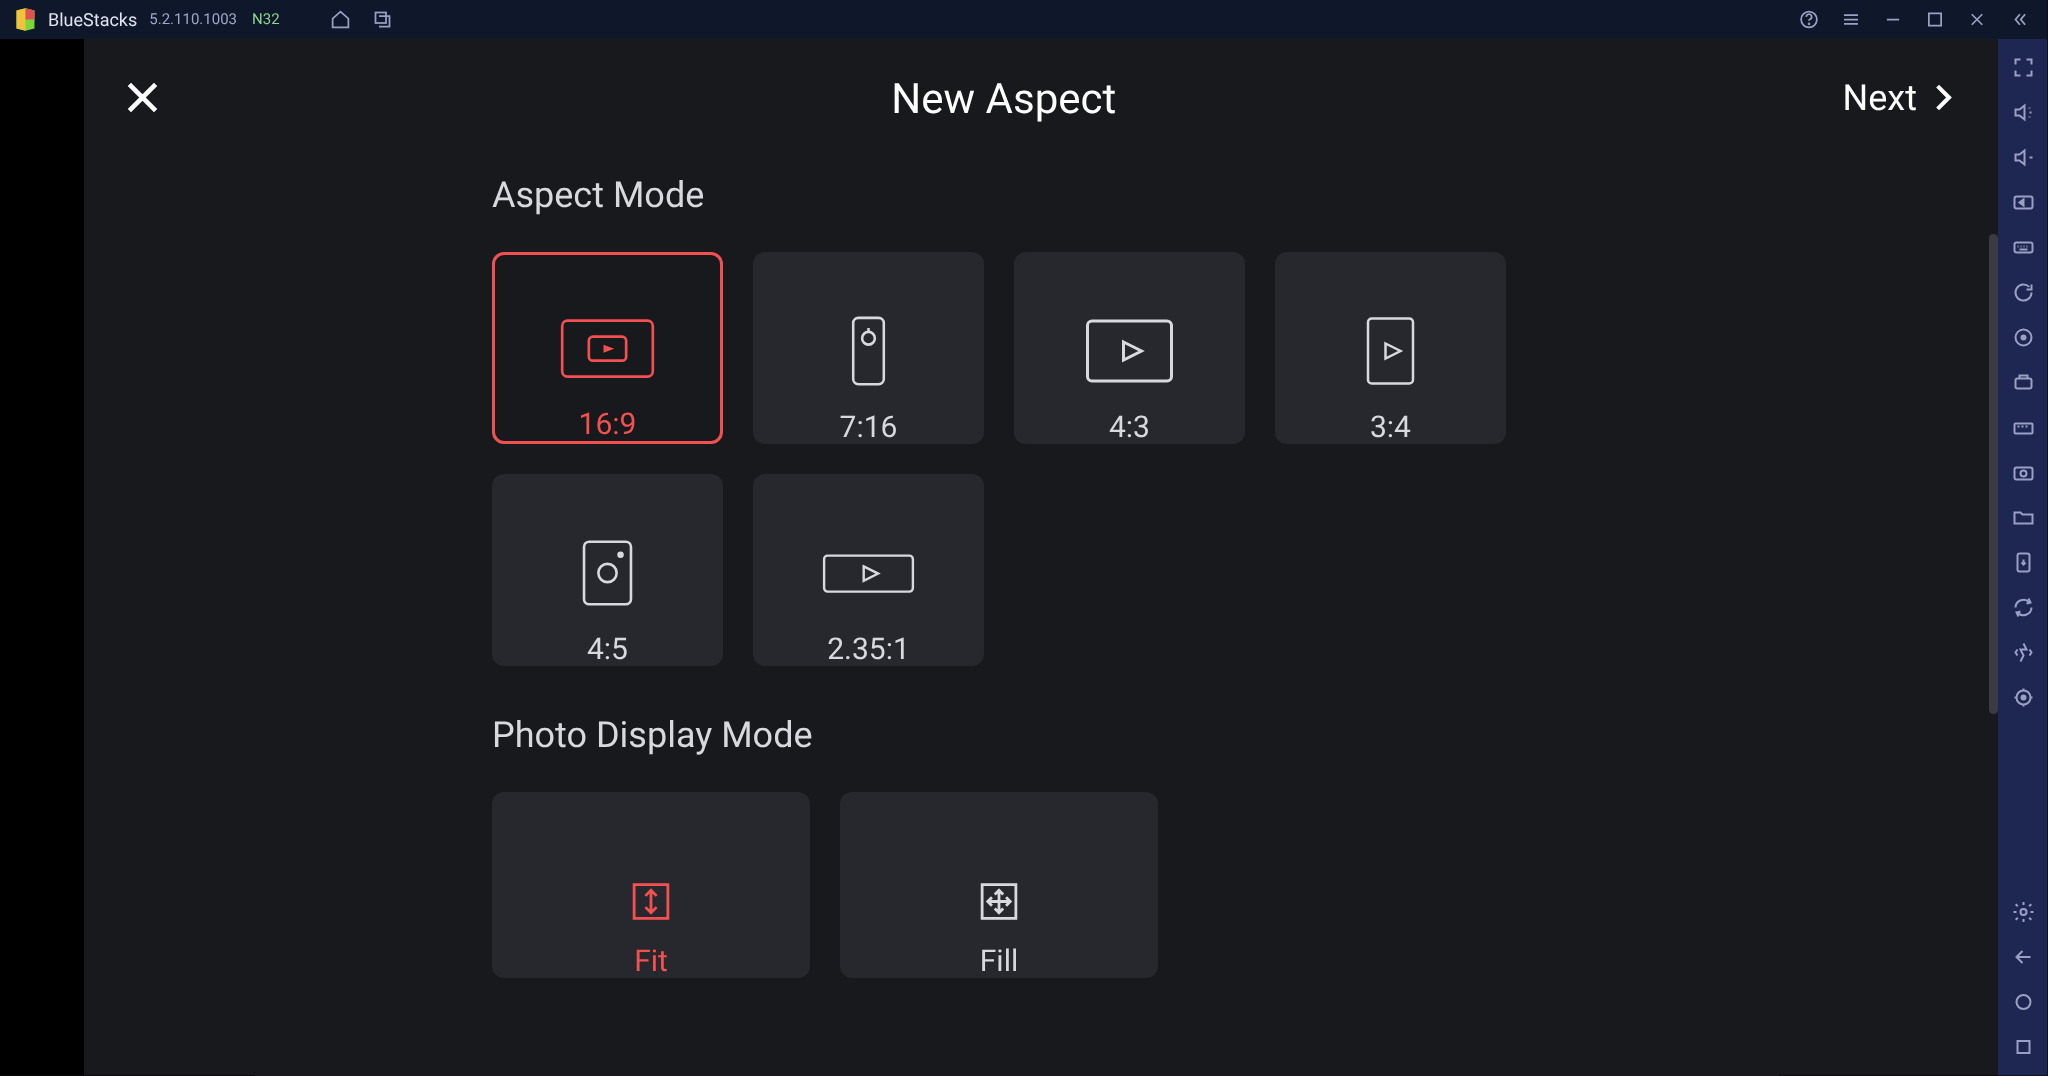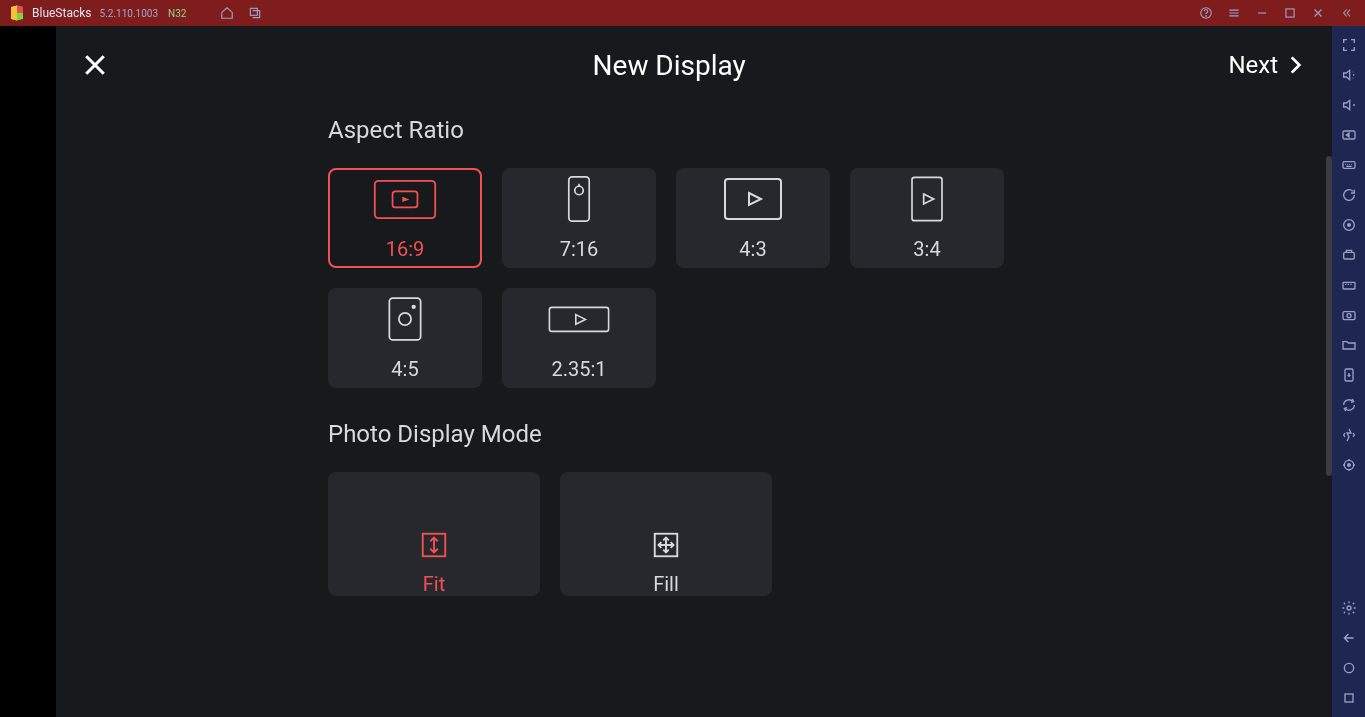--- a/index.html
+++ b/index.html
@@ -9,21 +9,21 @@
   width: 1365px;
   height: 717px;
   overflow: hidden;
   display: flex;
   flex-direction: column;
 }
 
 
 .titlebar {
   height: 26px;
-  background: #7f1d1d;
+  background: #0f172a;
   display: flex;
   align-items: center;
   padding: 0 8px;
   color: #c8cce0;
   font-size: 12px;
   gap: 6px;
 }
 .bs-logo {
   width: 18px; height: 18px;
   display: flex; align-items: center; justify-content: center;
@@ -109,27 +109,27 @@
 }
 .section-title.first { margin-top: 12px; }
 
 
 .ratio-grid {
   display: grid;
   grid-template-columns: repeat(4, 154px);
   gap: 20px;
 }
 .ratio-card {
-  height: 100px;
+  height: 128px;
   background: #26282d;
   border-radius: 8px;
   display: flex;
   flex-direction: column;
   align-items: center;
-  justify-content: center;
+  justify-content: flex-end;
   gap: 14px;
   cursor: pointer;
   color: #d8d9de;
 }
 .ratio-card.selected {
   background: transparent;
   border: 2px solid #f35151;
   color: #f35151;
 }
 .ratio-card .icon-box {
@@ -252,32 +252,32 @@
 
 <div class="body-wrap">
   <div class="app-screen">
     <div class="app-inner">
       <div class="app-header">
         <div class="close-x">
           <svg viewBox="0 0 24 24" fill="none" stroke="currentColor" stroke-width="2.5">
               <path d="M5 5l14 14M19 5L5 19"></path>
             </svg>
         </div>
-        <div class="app-title">New Display</div>
+        <div class="app-title">New Aspect</div>
         <div class="next-btn">
           <span>Next</span>
           <svg viewBox="0 0 24 24" fill="none" stroke="currentColor" stroke-width="2.5">
               <path d="M9 5l7 7-7 7"></path>
             </svg>
         </div>
       </div>
 
       <div class="content">
         <div class="content-inner">
-          <div class="section-title first">Aspect Ratio</div>
+          <div class="section-title first">Aspect Mode</div>
 
           <div class="ratio-grid">
 
             <div class="ratio-card selected">
               <div class="icon-box">
                 <svg viewBox="0 0 72 46" fill="none" stroke="currentColor" stroke-width="2">
                   <rect x="2" y="2" width="68" height="42" rx="4"></rect>
                   <rect x="22" y="14" width="28" height="18" rx="3"></rect>
                   <path d="M33 20 l8 3 -8 3 z" fill="currentColor" stroke="none"></path>
                 </svg>

